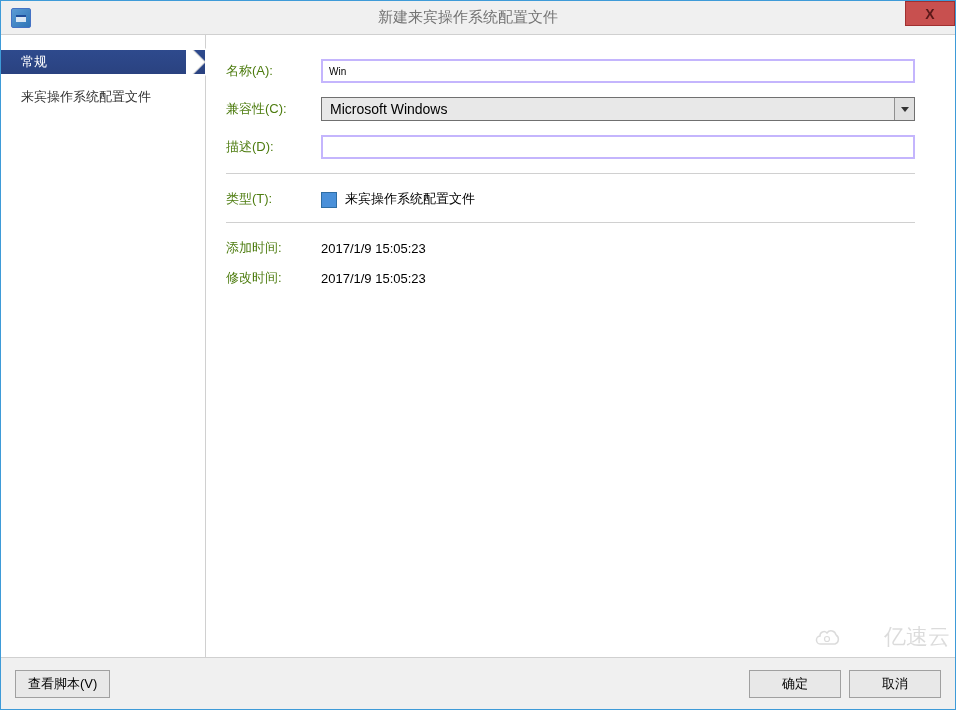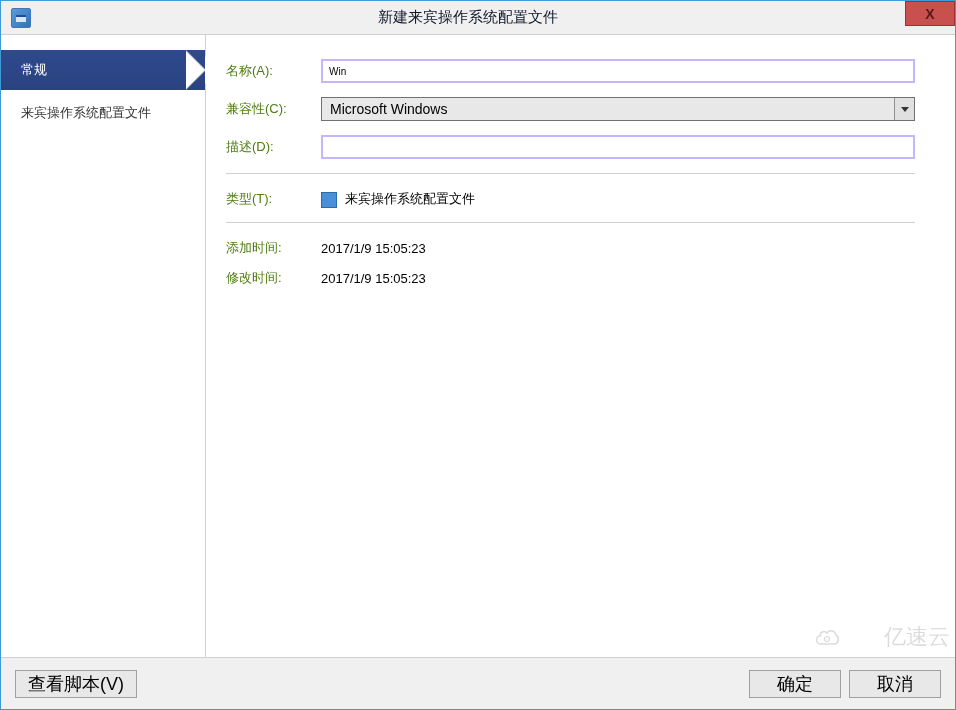--- a/index.html
+++ b/index.html
@@ -36,21 +36,21 @@
       border: 1px solid #4472c4;
       border-radius: 2px;
       display: flex;
       align-items: center;
       justify-content: center;
     }
     .titlebar-title {
       flex: 1;
       text-align: center;
       font-size: 15px;
-      color: #0f172a;
+      color: #737373;
       padding-right: 50px;
     }
     .titlebar-close {
       position: absolute;
       right: 0;
       top: 0;
       width: 50px;
       height: 25px;
       background: #c8504f;
       color: #5a1818;
@@ -68,21 +68,21 @@
       min-height: 0;
     }
     .sidebar {
       width: 205px;
       background: #ffffff;
       border-right: 1px solid #d0d0d0;
       position: relative;
     }
     .sidebar-selected {
       position: relative;
-      height: 40px;
+      height: 24px;
       background: linear-gradient(to bottom, #2e4a8d 0%, #2a4280 100%);
       color: #fff;
       display: flex;
       align-items: center;
       padding-left: 20px;
       margin-top: 15px;
       font-size: 13px;
     }
     .sidebar-selected::after {
       content: "";
@@ -202,21 +202,21 @@
       align-items: center;
       padding: 0 14px;
     }
     .footer-spacer { flex: 1; }
     .footer-btn {
       min-width: 92px;
       height: 28px;
       background: #e8e8e8;
       border: 1px solid #a0a0a0;
       font-family: inherit;
-      font-size: 18px;
+      font-size: 13px;
       cursor: pointer;
       padding: 0 12px;
     }
     .footer-btn + .footer-btn { margin-left: 8px; }
     .watermark {
       position: absolute;
       right: 6px;
       bottom: 58px;
       color: rgba(0,0,0,0.14);
       font-size: 22px;

